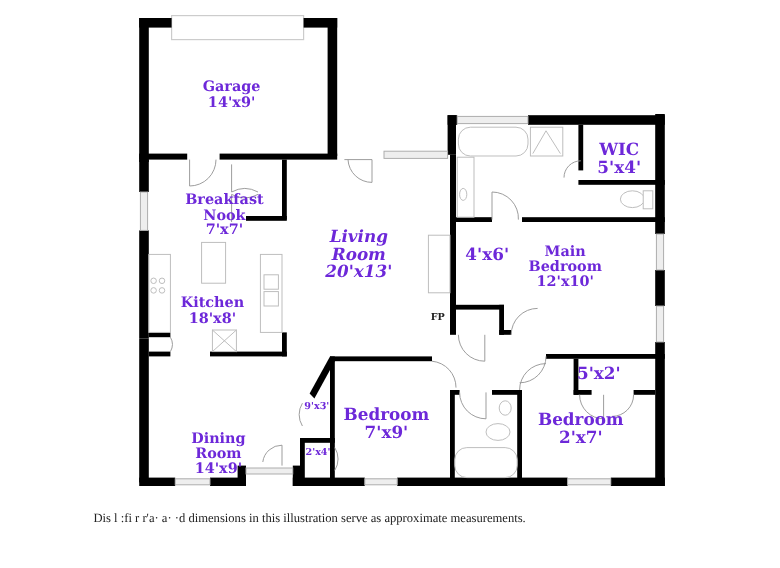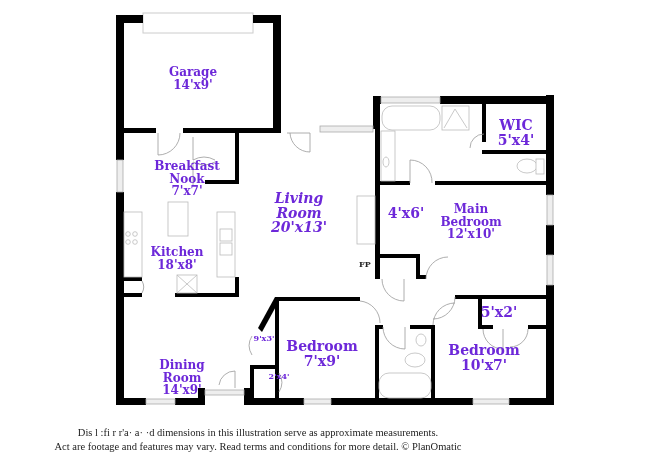--- a/index.html
+++ b/index.html
@@ -189,21 +189,21 @@
   <span>14'x9'</span>
 </div>
 
 <div class="lbl lg" style="left:322px; top:339px; font-size:14px;">
   <span>Bedroom</span>
   <span>7'x9'</span>
 </div>
 
 <div class="lbl sm" style="left:484px; top:343px;">
   <span>Bedroom</span>
-  <span>10'x7'</span>
+  <span>2'x7'</span>
 </div>
 
 <div class="lbl md" style="left:471px; top:203px;">
   <span>Main</span>
   <span>Bedroom</span>
   <span>12'x10'</span>
 </div>
 
 <div class="lbl sm" style="left:516px; top:118px;">
   <span>WIC</span>
@@ -215,22 +215,21 @@
 </div>
 
 <div class="lbl sm" style="left:499px; top:305px;">
   <span>5'x2'</span>
 </div>
 
 <div class="lbl xs" style="left:264px; top:334px;">
   <span>9'x3'</span>
 </div>
 
-<div class="lbl xs" style="left:265px; top:372px;margin-left:14px;">
+<div class="lbl xs" style="left:265px; top:372px;">
   <span>2'x4'</span>
 </div>
 
 <div class="fp" style="left:359px; top:215px;">FP</div>
 
 <div class="disclaimer">
   <div>Dis      l  :fi   r r'a· a·  ·d dimensions in this illustration serve as approximate measurements.</div>
-  <div>Act     are footage and features may vary. Read terms and conditions for more detail. © PlanOmatic</div>
 </div>
 
 </body></html>

